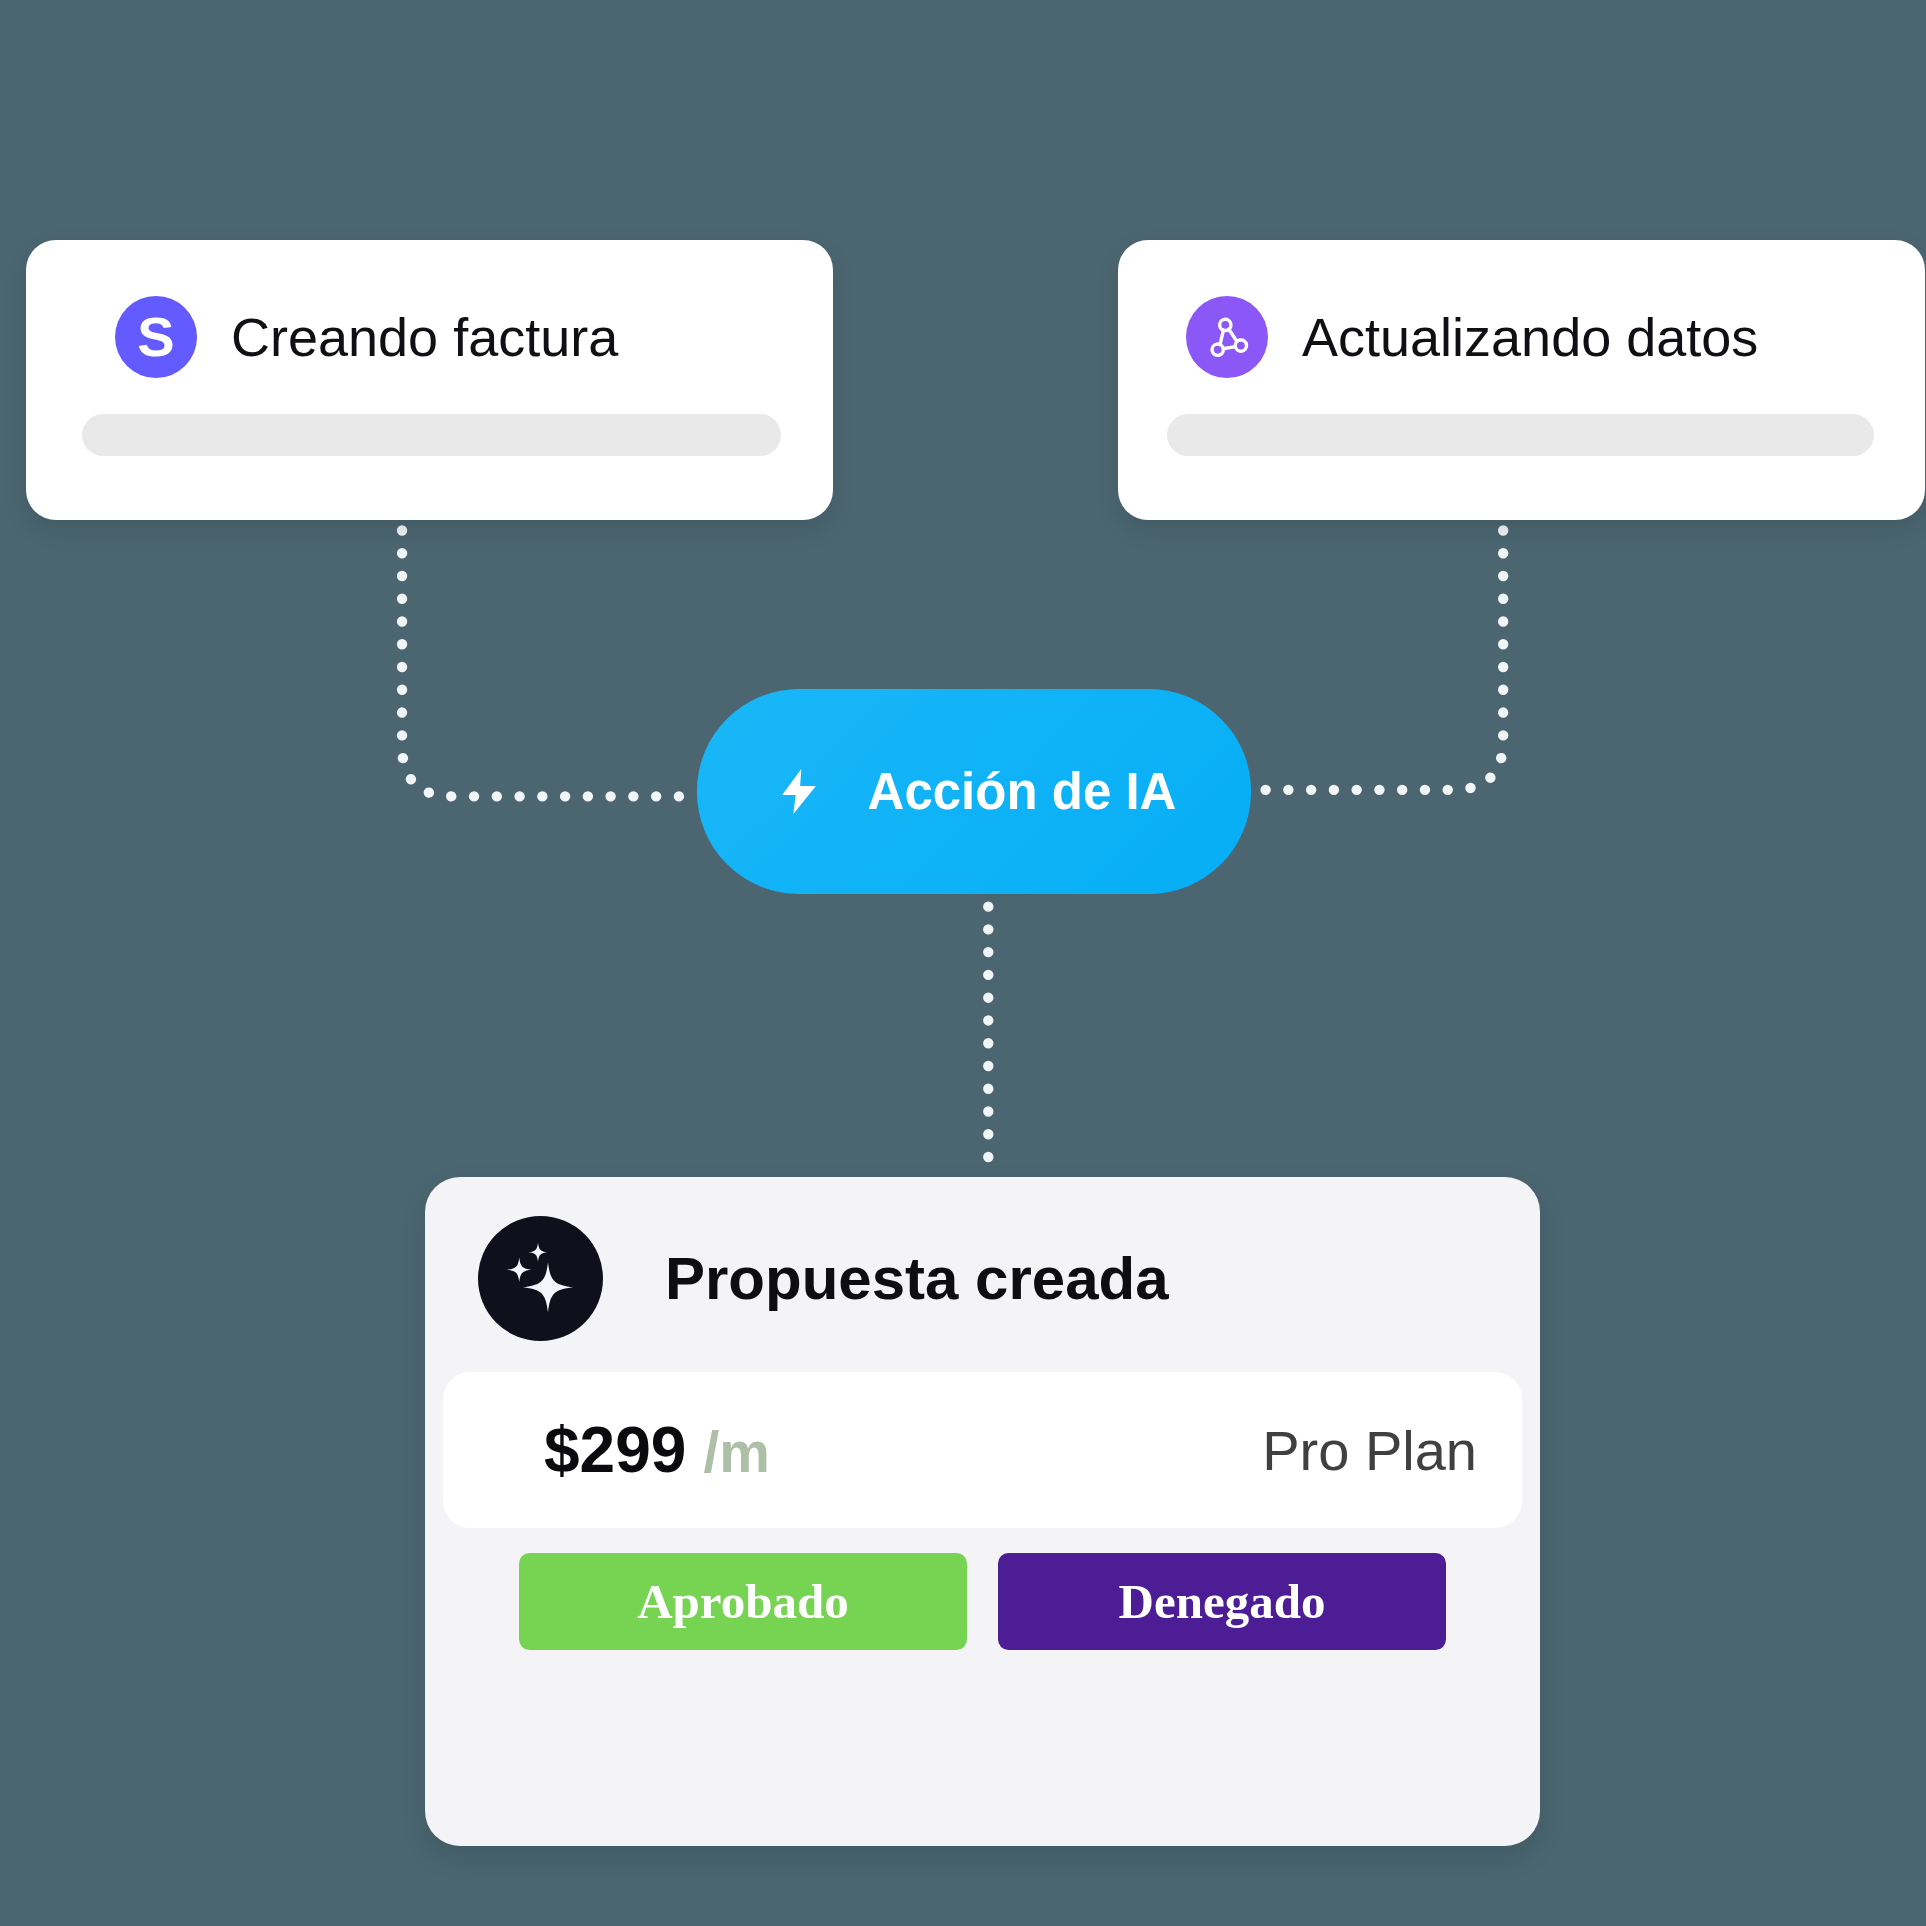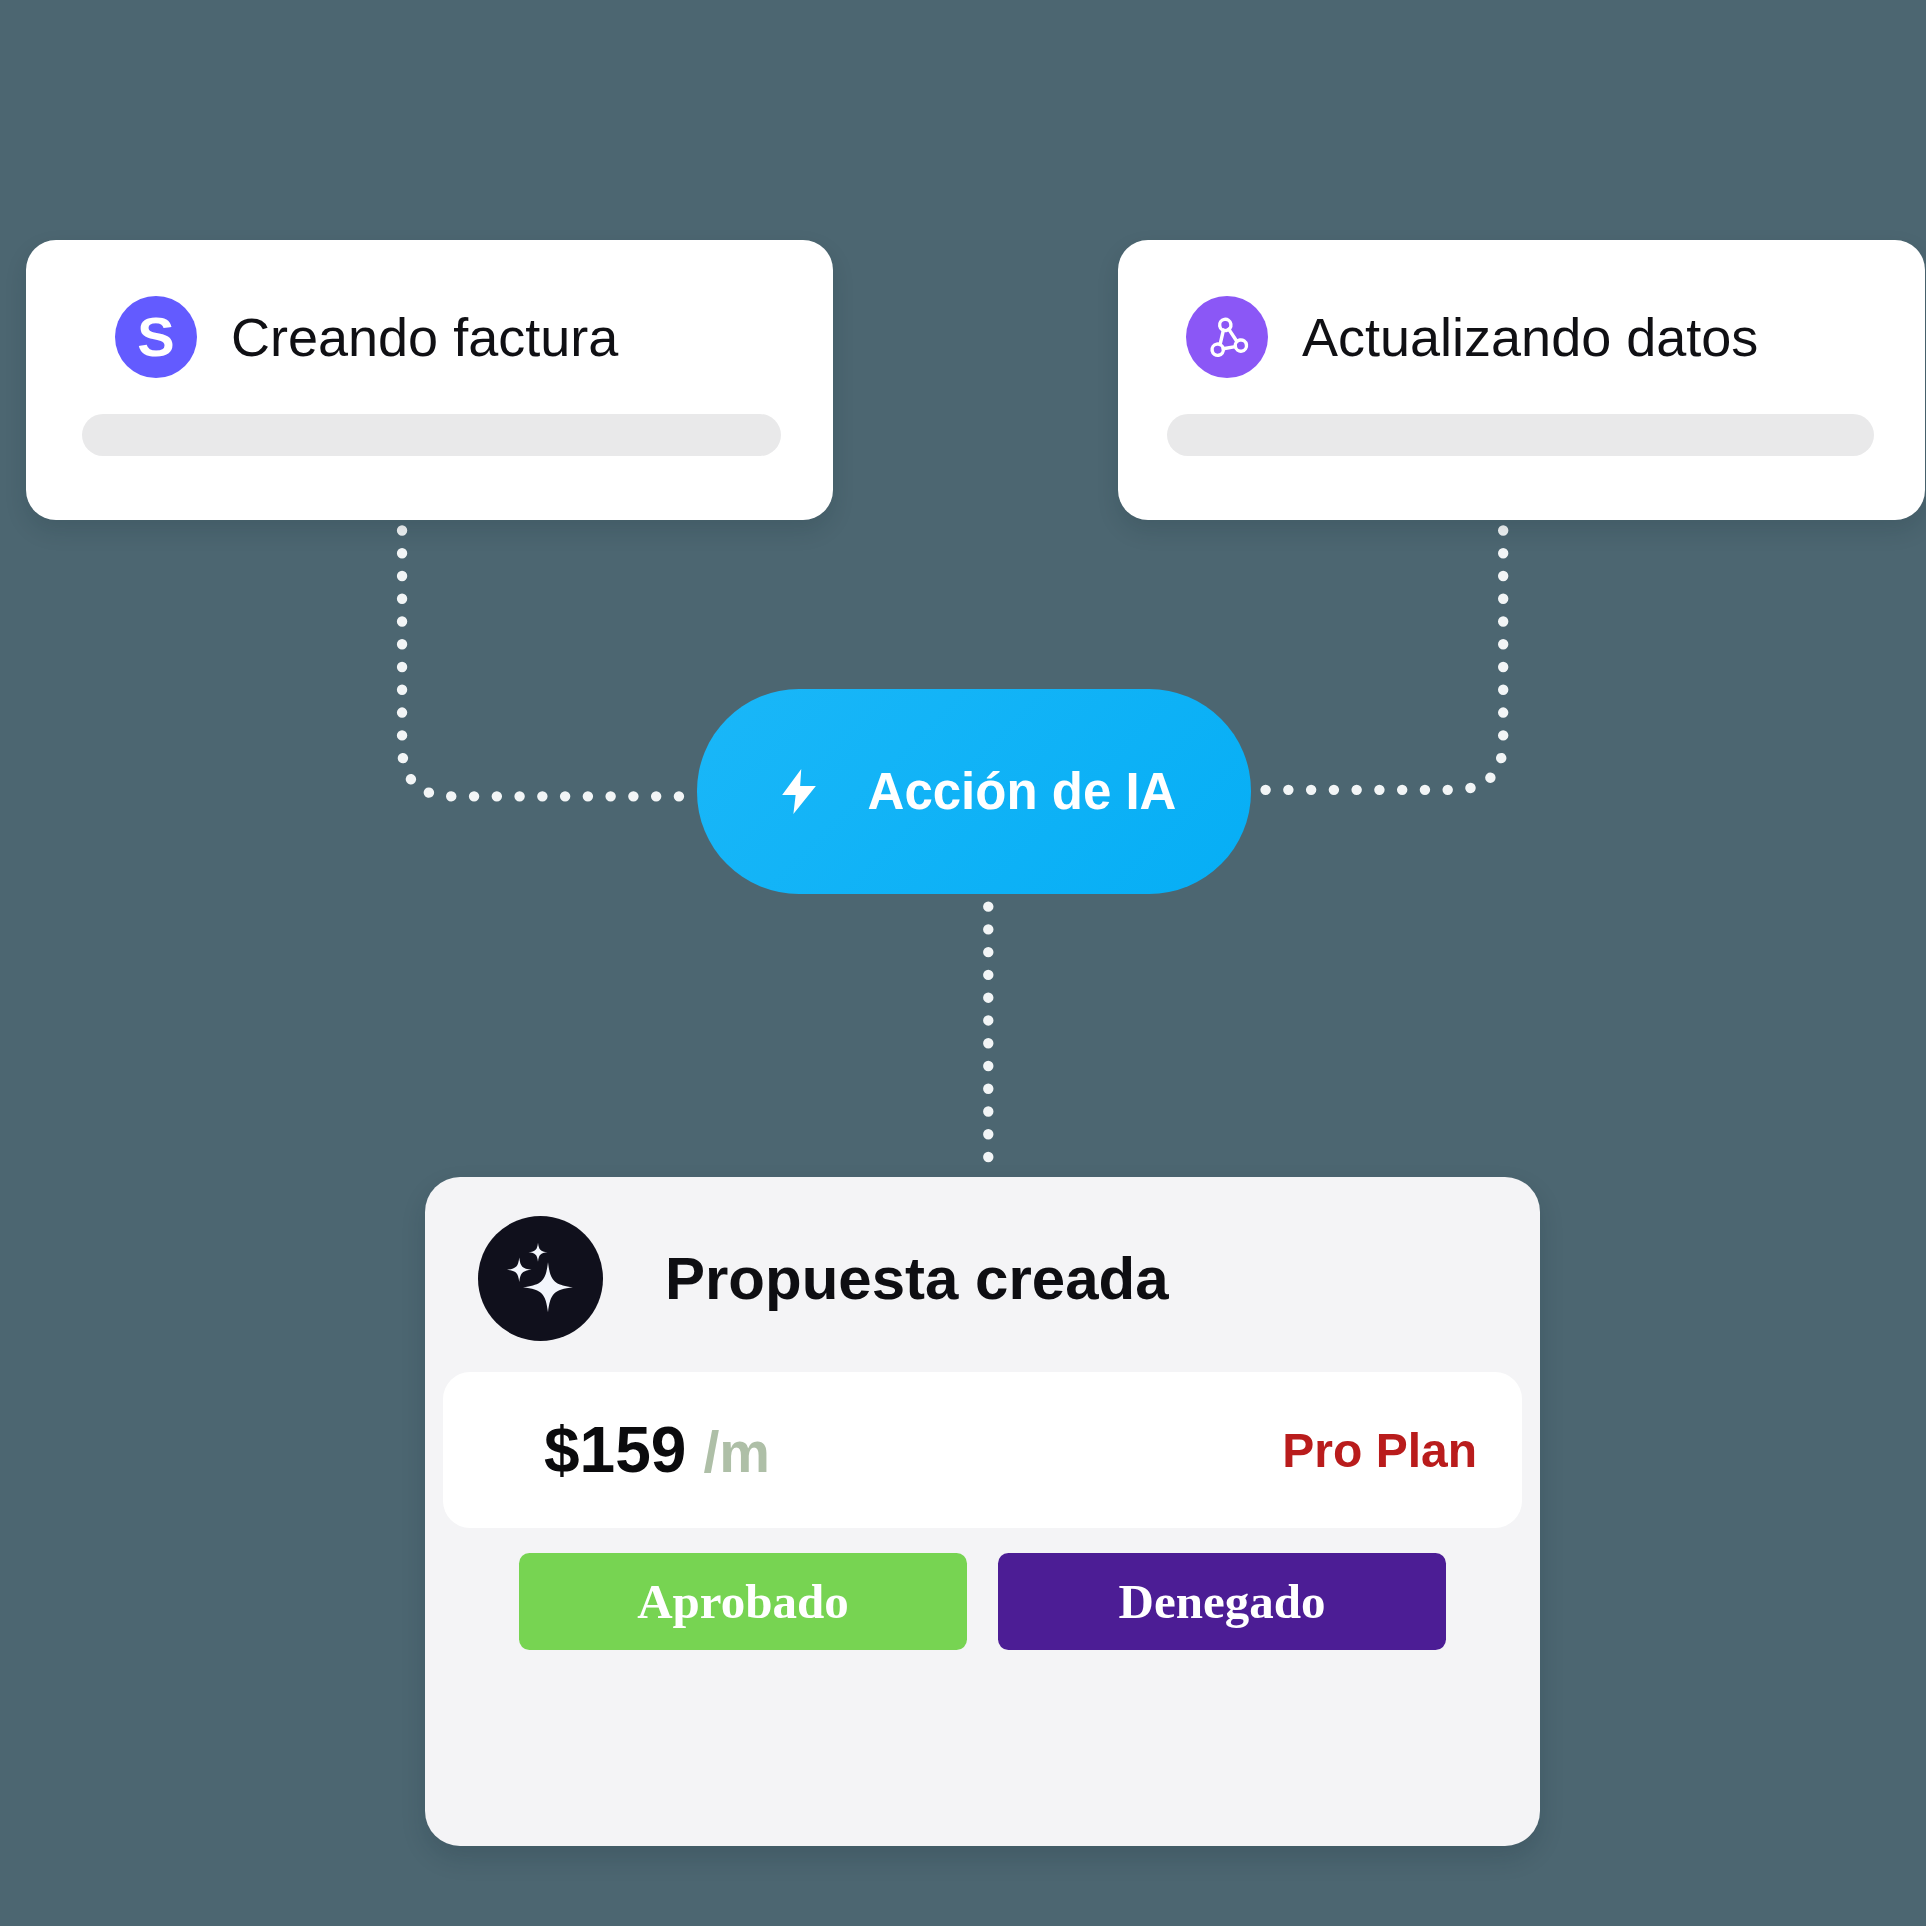--- a/index.html
+++ b/index.html
@@ -158,21 +158,21 @@
     border-radius: 27px;
     display: flex;
     align-items: center;
     justify-content: space-between;
     box-sizing: border-box;
     padding: 0 45px 0 101px;
   }
   .price-group { display: flex; align-items: baseline; gap: 17px; }
   .price-amount { font-size: 64px; font-weight: 700; color: #0b0b0d; }
   .price-period { font-size: 57px; font-weight: 700; color: #aebfa7; }
-  .plan-name    { font-size: 48px; font-weight: 700; color: #b91c1c; }
+  .plan-name    { font-size: 56px; font-weight: 400; color: #404040; }
 
   .button-row {
     position: absolute;
     left: 94px;
     right: 94px;
     top: 376px;
     height: 97px;
     display: flex;
     gap: 31px;
   }
@@ -247,21 +247,21 @@
         <g transform="translate(48,29) scale(0.76)">
           <path d="M0 -10 C0.9 -2.5 2.5 -0.9 10 0 C2.5 0.9 0.9 2.5 0 10 C-0.9 2.5 -2.5 0.9 -10 0 C-2.5 -0.9 -0.9 -2.5 0 -10 Z"></path>
         </g>
       </svg>
     </div>
     <div class="proposal-title">Propuesta creada</div>
   </div>
 
   <div class="price-panel">
     <div class="price-group">
-      <span class="price-amount">$159</span>
+      <span class="price-amount">$299</span>
       <span class="price-period">/m</span>
     </div>
     <span class="plan-name">Pro Plan</span>
   </div>
 
   <div class="button-row">
     <button class="action-btn approve-btn">Aprobado</button>
     <button class="action-btn deny-btn">Denegado</button>
   </div>
 </section>

